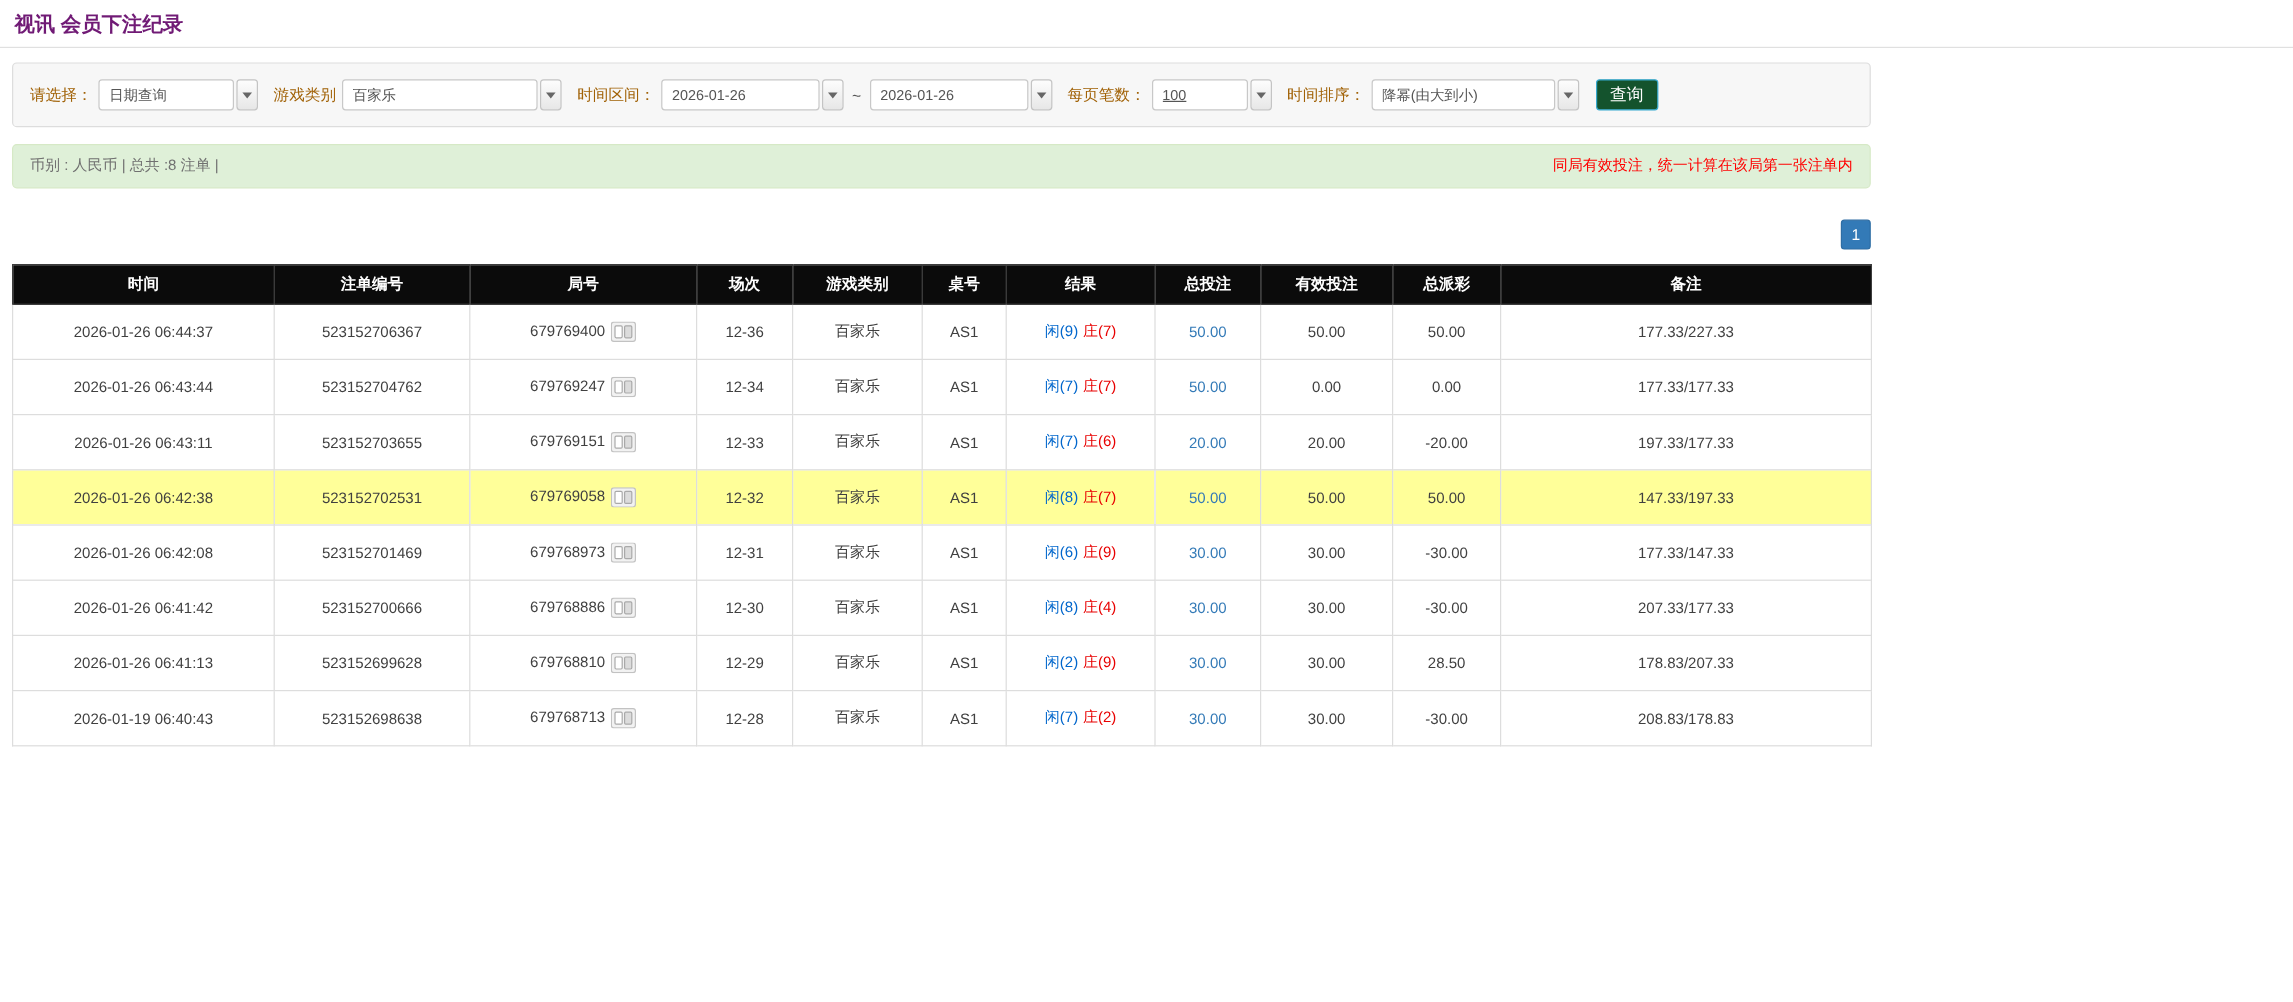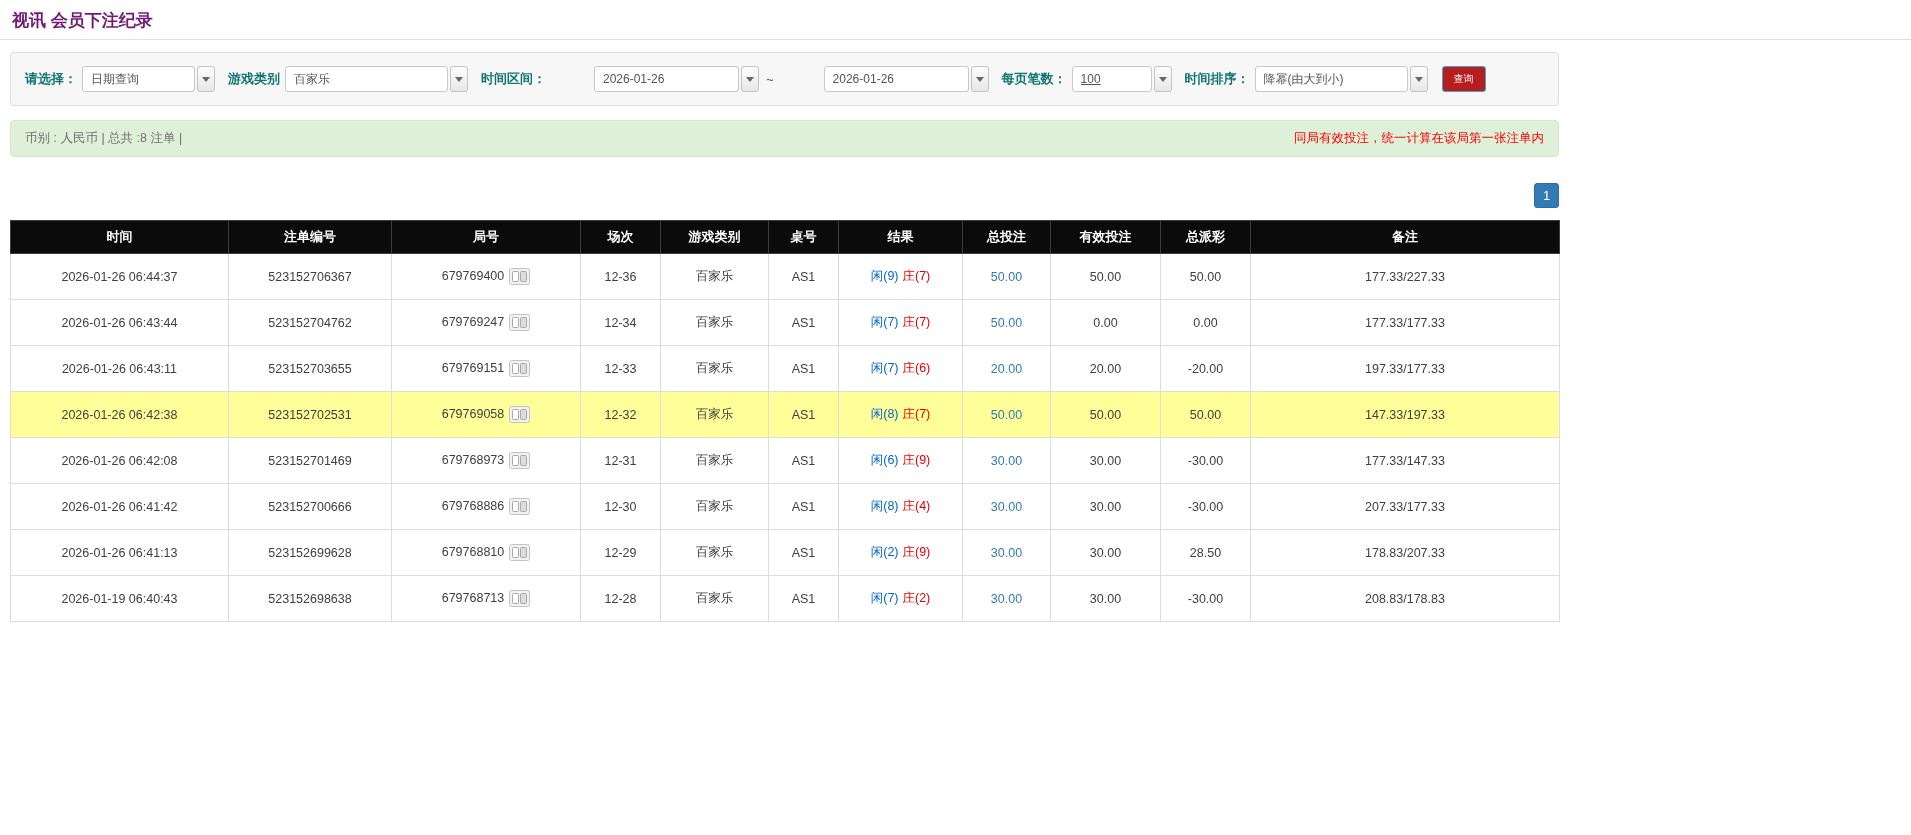--- a/index.html
+++ b/index.html
@@ -8,35 +8,35 @@
   .page { width: 1911px; height: 835px; overflow: hidden; background: #fff; position: relative; }
 
   .page-header { padding: 9px 12px 7px; border-bottom: 1px solid #e0e0e0; }
   .page-title { font-size: 17px; font-weight: bold; color: #701a75; }
 
   .content { width: 1549px; margin-left: 10px; }
 
   
   .filter-bar { margin-top: 12px; background: #f7f7f7; border: 1px solid #ddd; border-radius: 4px;
                 padding: 13px 12px; display: flex; align-items: center; white-space: nowrap; }
-  .f-label { color: #0f766e; font-size: 13px; font-weight: bold; margin: 0 5px 0 13px; }
+  .f-label { color: #a16207; font-size: 13px; font-weight: normal; margin: 0 5px 0 13px; }
   .f-label.first { margin-left: 2px; }
   .combo { display: inline-flex; align-items: center; }
   .combo-input { height: 26px; border: 1px solid #c8c8c8; border-radius: 3px; padding: 0 8px;
                  font-size: 12px; color: #555; font-family: inherit; background: #fff; }
   .combo-btn { width: 18px; height: 26px; margin-left: 2px; border: 1px solid #c4c4c4; border-radius: 3px;
                background: linear-gradient(#fdfdfd, #e7e7e7); display: inline-flex; align-items: center;
                justify-content: center; cursor: pointer; padding: 0; }
   .caret { width: 0; height: 0; border-left: 4px solid transparent; border-right: 4px solid transparent;
            border-top: 5px solid #666; }
   .tilde { color: #555; margin: 0 7px; font-size: 13px; }
-  .w-select { width: 113px; } .w-game { width: 163px; } .w-date { width: 145px; margin-left: 43px; }
+  .w-select { width: 113px; } .w-game { width: 163px; } .w-date { width: 132px; }
   .w-perpage { width: 80px; text-decoration: underline; } .w-sort { width: 153px; }
-  .search-btn { margin-left: 14px; height: 26px; padding: 0 11px; background: #b91c1c;
-                border: 1px solid #35a9cf; border-radius: 3px; color: #fff; font-size: 10px;
+  .search-btn { margin-left: 14px; height: 26px; padding: 0 11px; background: #14532d;
+                border: 1px solid #35a9cf; border-radius: 3px; color: #fff; font-size: 14px;
                 font-family: Liberation Sans, sans-serif; cursor: pointer; }
 
   
   .summary-bar { margin-top: 14px; background: #dff0d8; border: 1px solid #d6e9c6; border-radius: 4px;
                  padding: 9px 14px; display: flex; justify-content: space-between; align-items: center;
                  font-size: 12.5px; }
   .summary-left { color: #707070; }
   .summary-right { color: #ff0000; }
 
   

